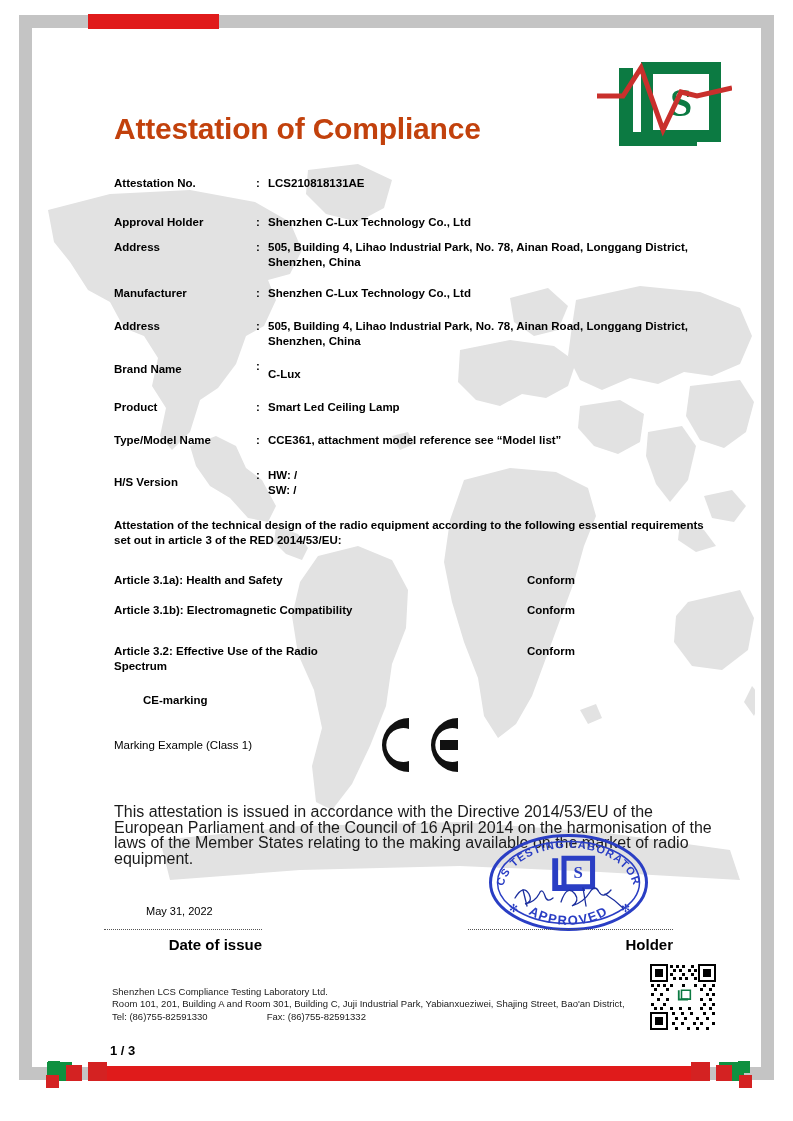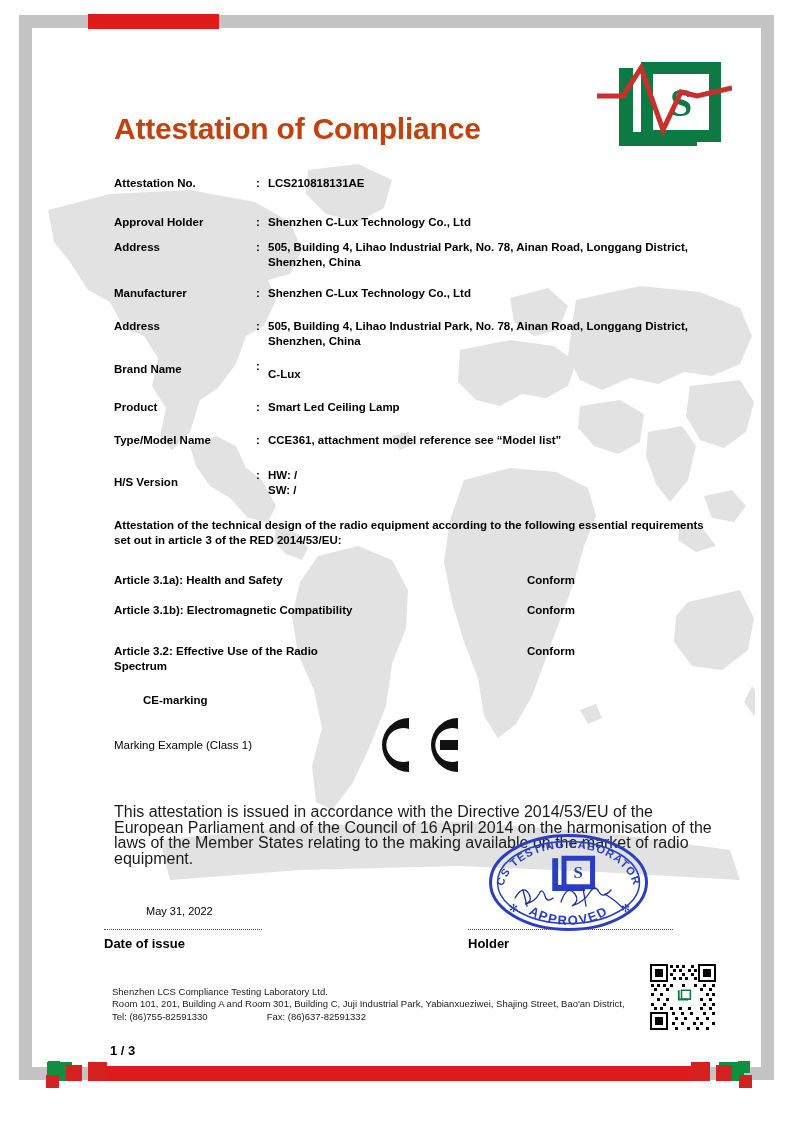--- a/index.html
+++ b/index.html
@@ -186,23 +186,23 @@
   .sig-line {
     position: absolute;
     height: 0;
     border-top: 1px dotted #555;
   }
   .sig-line.left  { left: 104px;  top: 929px; width: 158px; }
   .sig-line.right { left: 468px;  top: 929px; width: 205px; }
 
   .sig-caption {
     position: absolute;
-    font-size: 13px;
-    font-weight: bold;
-    text-align: left;
+    font-size: 15px;
+    font-weight: bold;
+    text-align: right;
   }
   .sig-caption.left  { left: 104px; top: 936px; width: 158px; }
   .sig-caption.right { left: 468px; top: 936px; width: 205px; }
 
   
   .stamp {
     position: absolute;
     left: 487px; top: 832px;
     width: 163px; height: 101px;
     pointer-events: none;
@@ -442,21 +442,21 @@
     <div class="sig-line left"></div>
     <div class="sig-line right"></div>
     <div class="sig-caption left">Date of issue</div>
     <div class="sig-caption right">Holder</div>
 
     <div class="footer">
       <div>Shenzhen LCS Compliance Testing Laboratory Ltd.</div>
       <div>Room 101, 201, Building A and Room 301, Building C, Juji Industrial Park, Yabianxueziwei, Shajing Street, Bao'an District,</div>
       <div class="row2">
         <span class="col-a">Tel: (86)755-82591330</span>
-        <span>Fax: (86)637-82591332</span>
+        <span>Fax: (86)755-82591332</span>
       </div>
     </div>
 
     <div class="page-num">1 / 3</div>
 
     <svg class="qrcode" viewBox="0 0 70 70">
       <rect width="70" height="70" fill="#ffffff"></rect>
       <g fill="#000000">
 
         <rect x="2" y="2" width="18" height="18"></rect>

